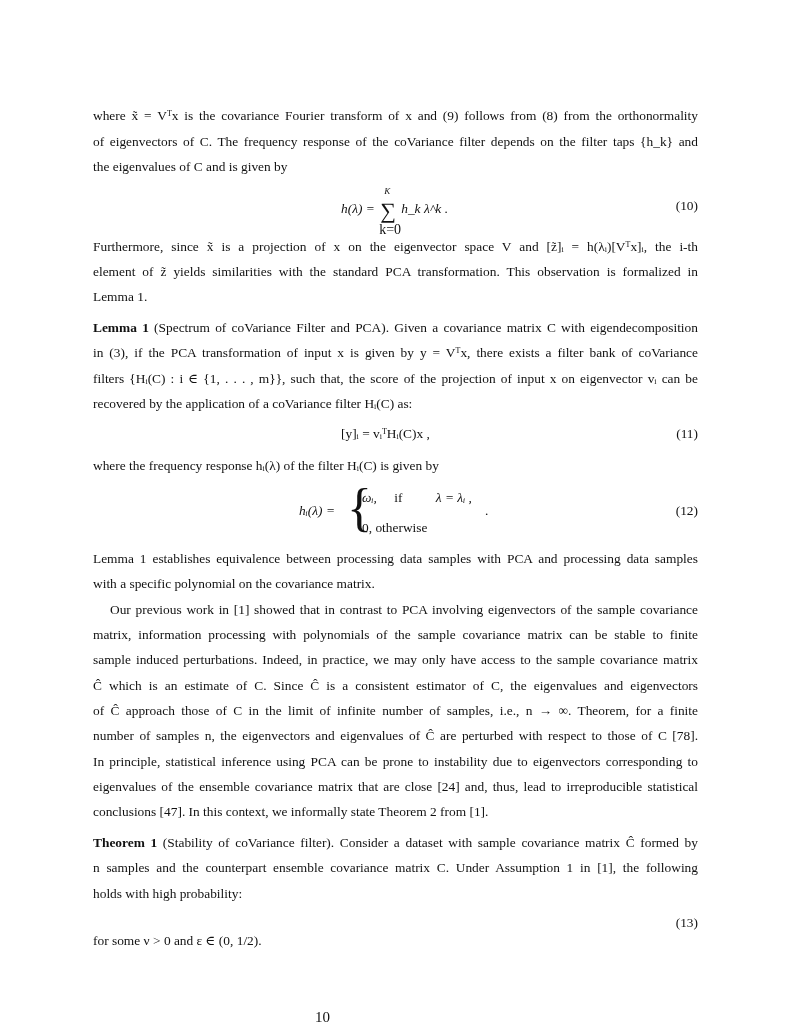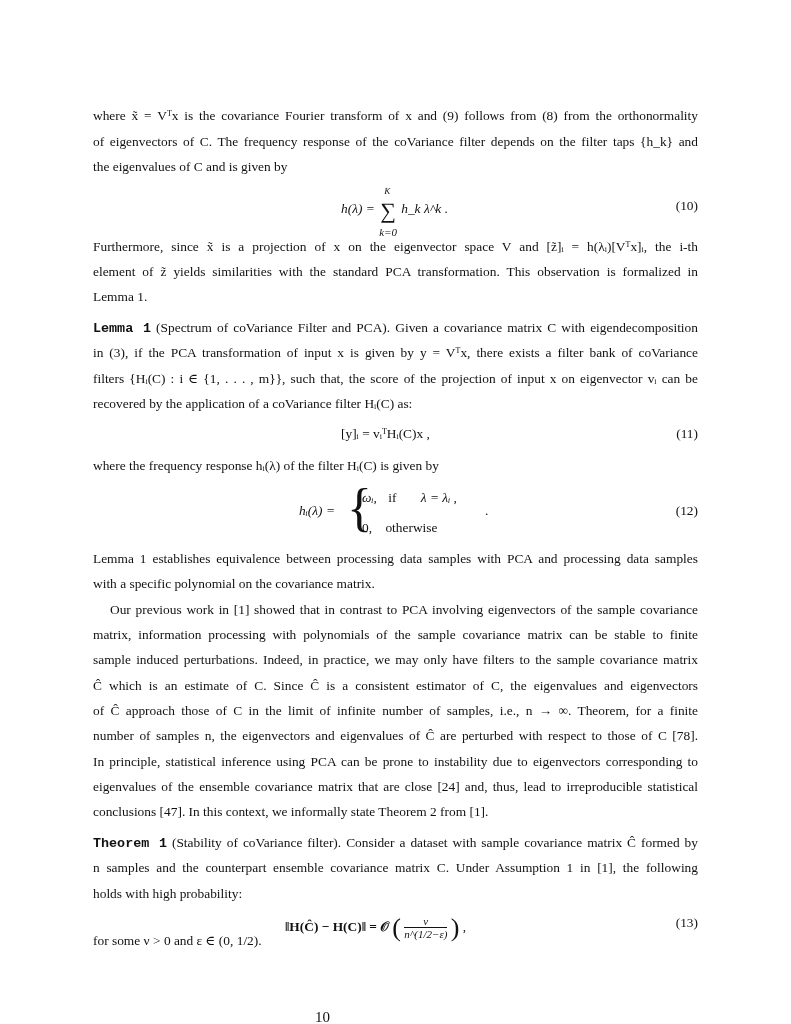--- a/index.html
+++ b/index.html
@@ -4,30 +4,30 @@
 <style>
   html, body { margin: 0; padding: 0; background: #ffffff; }
   body {
     width: 791px; height: 1024px; position: relative; overflow: hidden;
     font-family: "Liberation Serif", "DejaVu Serif", serif;
     color: #111; font-size: 13.4px;
   }
   .page { position: absolute; left: 93px; top: 0; width: 605px; }
   .line { position: absolute; left: 0; width: 605px; white-space: nowrap; line-height: 16px; }
   .just { text-align: justify; text-align-last: justify; }
-  .b { font-weight: bold; font-family: Liberation Mono, monospace; }
+  .b { font-weight: bold; }
   .i { }
   .m { font-style: italic; font-family: "Liberation Serif", "DejaVu Serif", serif; }
   .bm { font-weight: bold; font-style: normal; }
   .eq { position: absolute; left: 0; width: 605px; height: 40px; }
   .eq .body { position: absolute; white-space: nowrap; }
   .eq .num { position: absolute; right: 0; white-space: nowrap; margin-left: 19px; }
   .sum { display: inline-block; position: relative; font-size: 22px; vertical-align: -5px; margin: 0 2px; }
   .sum .top { position: absolute; top: -12px; left: 4px; font-size: 9px; font-style: italic; }
-  .sum .bot { position: absolute; bottom: -14px; left: -1px; font-size: 11px; font-style: italic; }
+  .sum .bot { position: absolute; bottom: -14px; left: -1px; font-size: 14px; }
   .brace { position: absolute; font-size: 52px; line-height: 52px; font-weight: 100; }
   .frac { display: inline-block; vertical-align: middle; text-align: center; font-size: 11px; }
   .frac .n { display: block; border-bottom: 1px solid #111; padding: 0 3px; font-style: italic; }
   .frac .d { display: block; font-style: italic; }
   .paren { font-size: 26px; vertical-align: -5px; font-weight: 100; }
   .footer { position: absolute; top: 1009px; left: 0; width: 645px; text-align: center; font-size: 15px; }
 </style>
 </head>
 <body>
 
@@ -64,62 +64,52 @@
     <div class="num" style="top:4px">(11)</div>
   </div>
 
   <div class="line i" style="top:458px">where the frequency response hᵢ(λ) of the filter Hᵢ(C) is given by</div>
 
   <div class="eq" style="top:480px; height:62px">
     <div class="body" style="left:206px; top:23px"><span class="m">hᵢ(λ) =</span></div>
     <div class="brace" style="left:254px; top:2px">{</div>
     <div class="body" style="left:269px; top:10px">
       <span class="m">ωᵢ,</span>
-      <span class="i" style="margin-left:8px">if</span>
-      <span class="m" style="margin-left:21px">λ = λᵢ ,</span>
+      <span class="i" style="margin-left:14px">if</span>
+      <span class="m" style="margin-left:30px">λ = λᵢ ,</span>
     </div>
     <div class="body" style="left:269px; top:40px">
       <span>0,</span>
-      <span class="i" style="margin-left:10px">otherwise</span>
+      <span class="i" style="">otherwise</span>
     </div>
     <div class="body" style="left:392px; top:23px">.</div>
     <div class="num" style="top:23px">(12)</div>
   </div>
 
   <div class="line just" style="top:551px">Lemma 1 establishes equivalence between processing data samples with PCA and processing data samples</div>
   <div class="line" style="top:576px">with a specific polynomial on the covariance matrix.</div>
 
   <div class="line just" style="top:602px; left:17px; width:588px">Our previous work in [1] showed that in contrast to PCA involving eigenvectors of the sample covariance</div>
   <div class="line just" style="top:627px">matrix, information processing with polynomials of the sample covariance matrix can be stable to finite</div>
-  <div class="line just" style="top:652px">sample induced perturbations. Indeed, in practice, we may only have filters to the sample covariance matrix</div>
+  <div class="line just" style="top:652px">sample induced perturbations. Indeed, in practice, we may only have access to the sample covariance matrix</div>
   <div class="line just" style="top:678px">Ĉ which is an estimate of C. Since Ĉ is a consistent estimator of C, the eigenvalues and eigenvectors</div>
   <div class="line just" style="top:703px">of Ĉ approach those of C in the limit of infinite number of samples, i.e., n → ∞. Theorem, for a finite</div>
   <div class="line just" style="top:728px">number of samples n, the eigenvectors and eigenvalues of Ĉ are perturbed with respect to those of C [78].</div>
   <div class="line just" style="top:754px">In principle, statistical inference using PCA can be prone to instability due to eigenvectors corresponding to</div>
   <div class="line just" style="top:779px">eigenvalues of the ensemble covariance matrix that are close [24] and, thus, lead to irreproducible statistical</div>
   <div class="line" style="top:804px">conclusions [47]. In this context, we informally state Theorem 2 from [1].</div>
 
   <div class="line just" style="top:835px">
     <span class="b">Theorem 1</span>
     <span>(Stability of coVariance filter).</span>
     <span class="i">Consider a dataset with sample covariance matrix Ĉ formed by</span>
   </div>
   <div class="line just i" style="top:860px">n samples and the counterpart ensemble covariance matrix C. Under Assumption 1 in [1], the following</div>
   <div class="line i" style="top:886px">holds with high probability:</div>
 
   <div class="eq" style="top:905px; height:40px">
-    <div class="body" style="left:192px; top:8px">
-      <span class="bm">‖H(Ĉ) − H(C)‖ = 𝒪</span>
-      <span class="paren">(</span>
-      <span class="frac">
-        <span class="n">ν</span>
-        <span class="d">n^(1/2−ε)</span>
-      </span>
-      <span class="paren">)</span>
-      <span>,</span>
-    </div>
     <div class="num" style="top:10px">(13)</div>
   </div>
 
   <div class="line i" style="top:933px">for some ν &gt; 0 and ε ∈ (0, 1/2).</div>
 </div>
 
 <div class="footer">10</div>
 
 </body></html>

